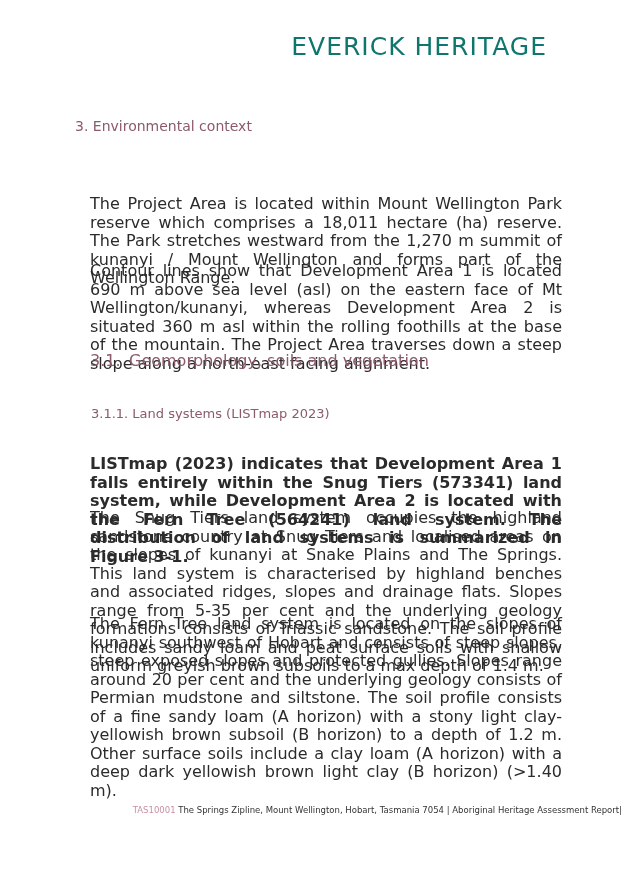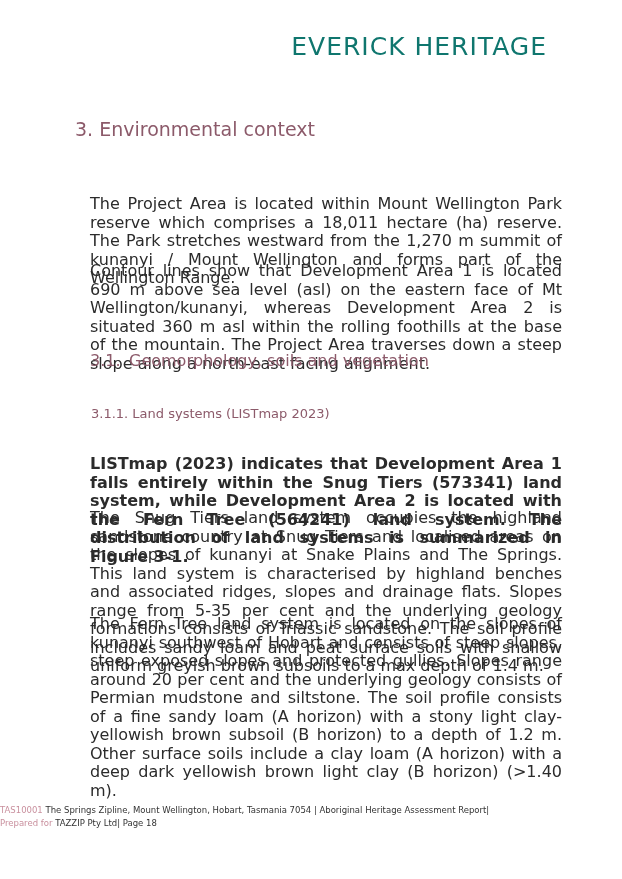--- a/index.html
+++ b/index.html
@@ -1,23 +1,23 @@
 <!DOCTYPE html>
 <html><head>
 <meta charset="utf-8">
 <style>
   html, body { margin: 0; padding: 0; background: #ffffff; }
   body { width: 622px; height: 879px; position: relative; overflow: hidden; font-family: "DejaVu Sans", sans-serif; color: #2b2b2b; }
   .logo { position: absolute; top: 32px; right: 75px; font-family: "DejaVu Sans", sans-serif; font-size: 25px; letter-spacing: 1px; color: #0f766e; font-weight: normal; white-space: nowrap; }
-  .h1 { position: absolute; left: 75px; top: 118px; font-size: 19px; color: #8c5a6a; margin: 0; font-weight: normal; }
+  .h1 { position: absolute; left: 75px; top: 118px; font-size: 14px; color: #8c5a6a; margin: 0; font-weight: normal; }
   .h2 { position: absolute; left: 75px; top: 336px; font-size: 16px; color: #8c5a6a; margin: 15px; font-weight: normal; white-space: nowrap; }
   .h2 .num { display: inline-block; width: 39px; }
   .h3 { position: absolute; left: 75px; top: 390px; font-size: 13px; color: #8c5a6a; margin: 16px; font-weight: normal; }
   .p { position: absolute; left: 75px; width: 472px; margin: 15px; font-size: 16px; line-height: 18.5px; text-align: justify; color: #2b2b2b; }
-  .footer { position: absolute; left: 0; width: 622px; top: 804px; text-align: left; font-size: 8.5px; line-height: 13px; color: #333; }
+  .footer { position: absolute; left: 0; width: 622px; top: 804px; text-align: right; font-size: 8.5px; line-height: 13px; color: #333; }
   .footer .accent { color: #c9909e; }
 </style>
 </head>
 <body>
 
 <div class="logo">EVERICK HERITAGE</div>
 
 <h1 class="h1">3. Environmental context</h1>
 
 <p class="p" style="top:180px;">The Project Area is located within Mount Wellington Park reserve which comprises a 18,011 hectare (ha) reserve. The Park stretches westward from the 1,270 m summit of kunanyi / Mount Wellington and forms part of the Wellington Range.</p>
@@ -26,14 +26,13 @@
 <h2 class="h2"><span class="num">3.1.</span><span>Geomorphology, soils and vegetation</span></h2>
 
 <h3 class="h3">3.1.1. Land systems (LISTmap 2023)</h3>
 
 <p class="p" style="top:440px;font-weight:bold;">LISTmap (2023) indicates that Development Area 1 falls entirely within the Snug Tiers (573341) land system, while Development Area 2 is located with the Fern Tree (564241) land system. The distribution of land systems is summarized in Figure 3-1.</p>
 <p class="p" style="top:494px;">The Snug Tiers land system occupies the highland sandstone country at Snug Tiers and localised areas on the slopes of kunanyi at Snake Plains and The Springs. This land system is characterised by highland benches and associated ridges, slopes and drainage flats. Slopes range from 5-35 per cent and the underlying geology formations consists of Triassic sandstone. The soil profile includes sandy loam and peat surface soils with shallow uniform greyish brown subsoils to a max depth of 1.4 m.</p>
 <p class="p" style="top:600px;">The Fern Tree land system is located on the slopes of kunanyi southwest of Hobart and consists of steep slopes, steep exposed slopes and protected gullies. Slopes range around 20 per cent and the underlying geology consists of Permian mudstone and siltstone. The soil profile consists of a fine sandy loam (A horizon) with a stony light clay- yellowish brown subsoil (B horizon) to a depth of 1.2 m. Other surface soils include a clay loam (A horizon) with a deep dark yellowish brown light clay (B horizon) (&gt;1.40 m).</p>
 
 <div class="footer">
   <div><span class="accent">TAS10001</span><span> The Springs Zipline, Mount Wellington, Hobart, Tasmania 7054 | Aboriginal Heritage Assessment Report|</span></div>
-  <div><span class="accent">Prepared for</span><span> TAZZIP Pty Ltd| Page 18</span></div>
 </div>
 
 </body></html>

